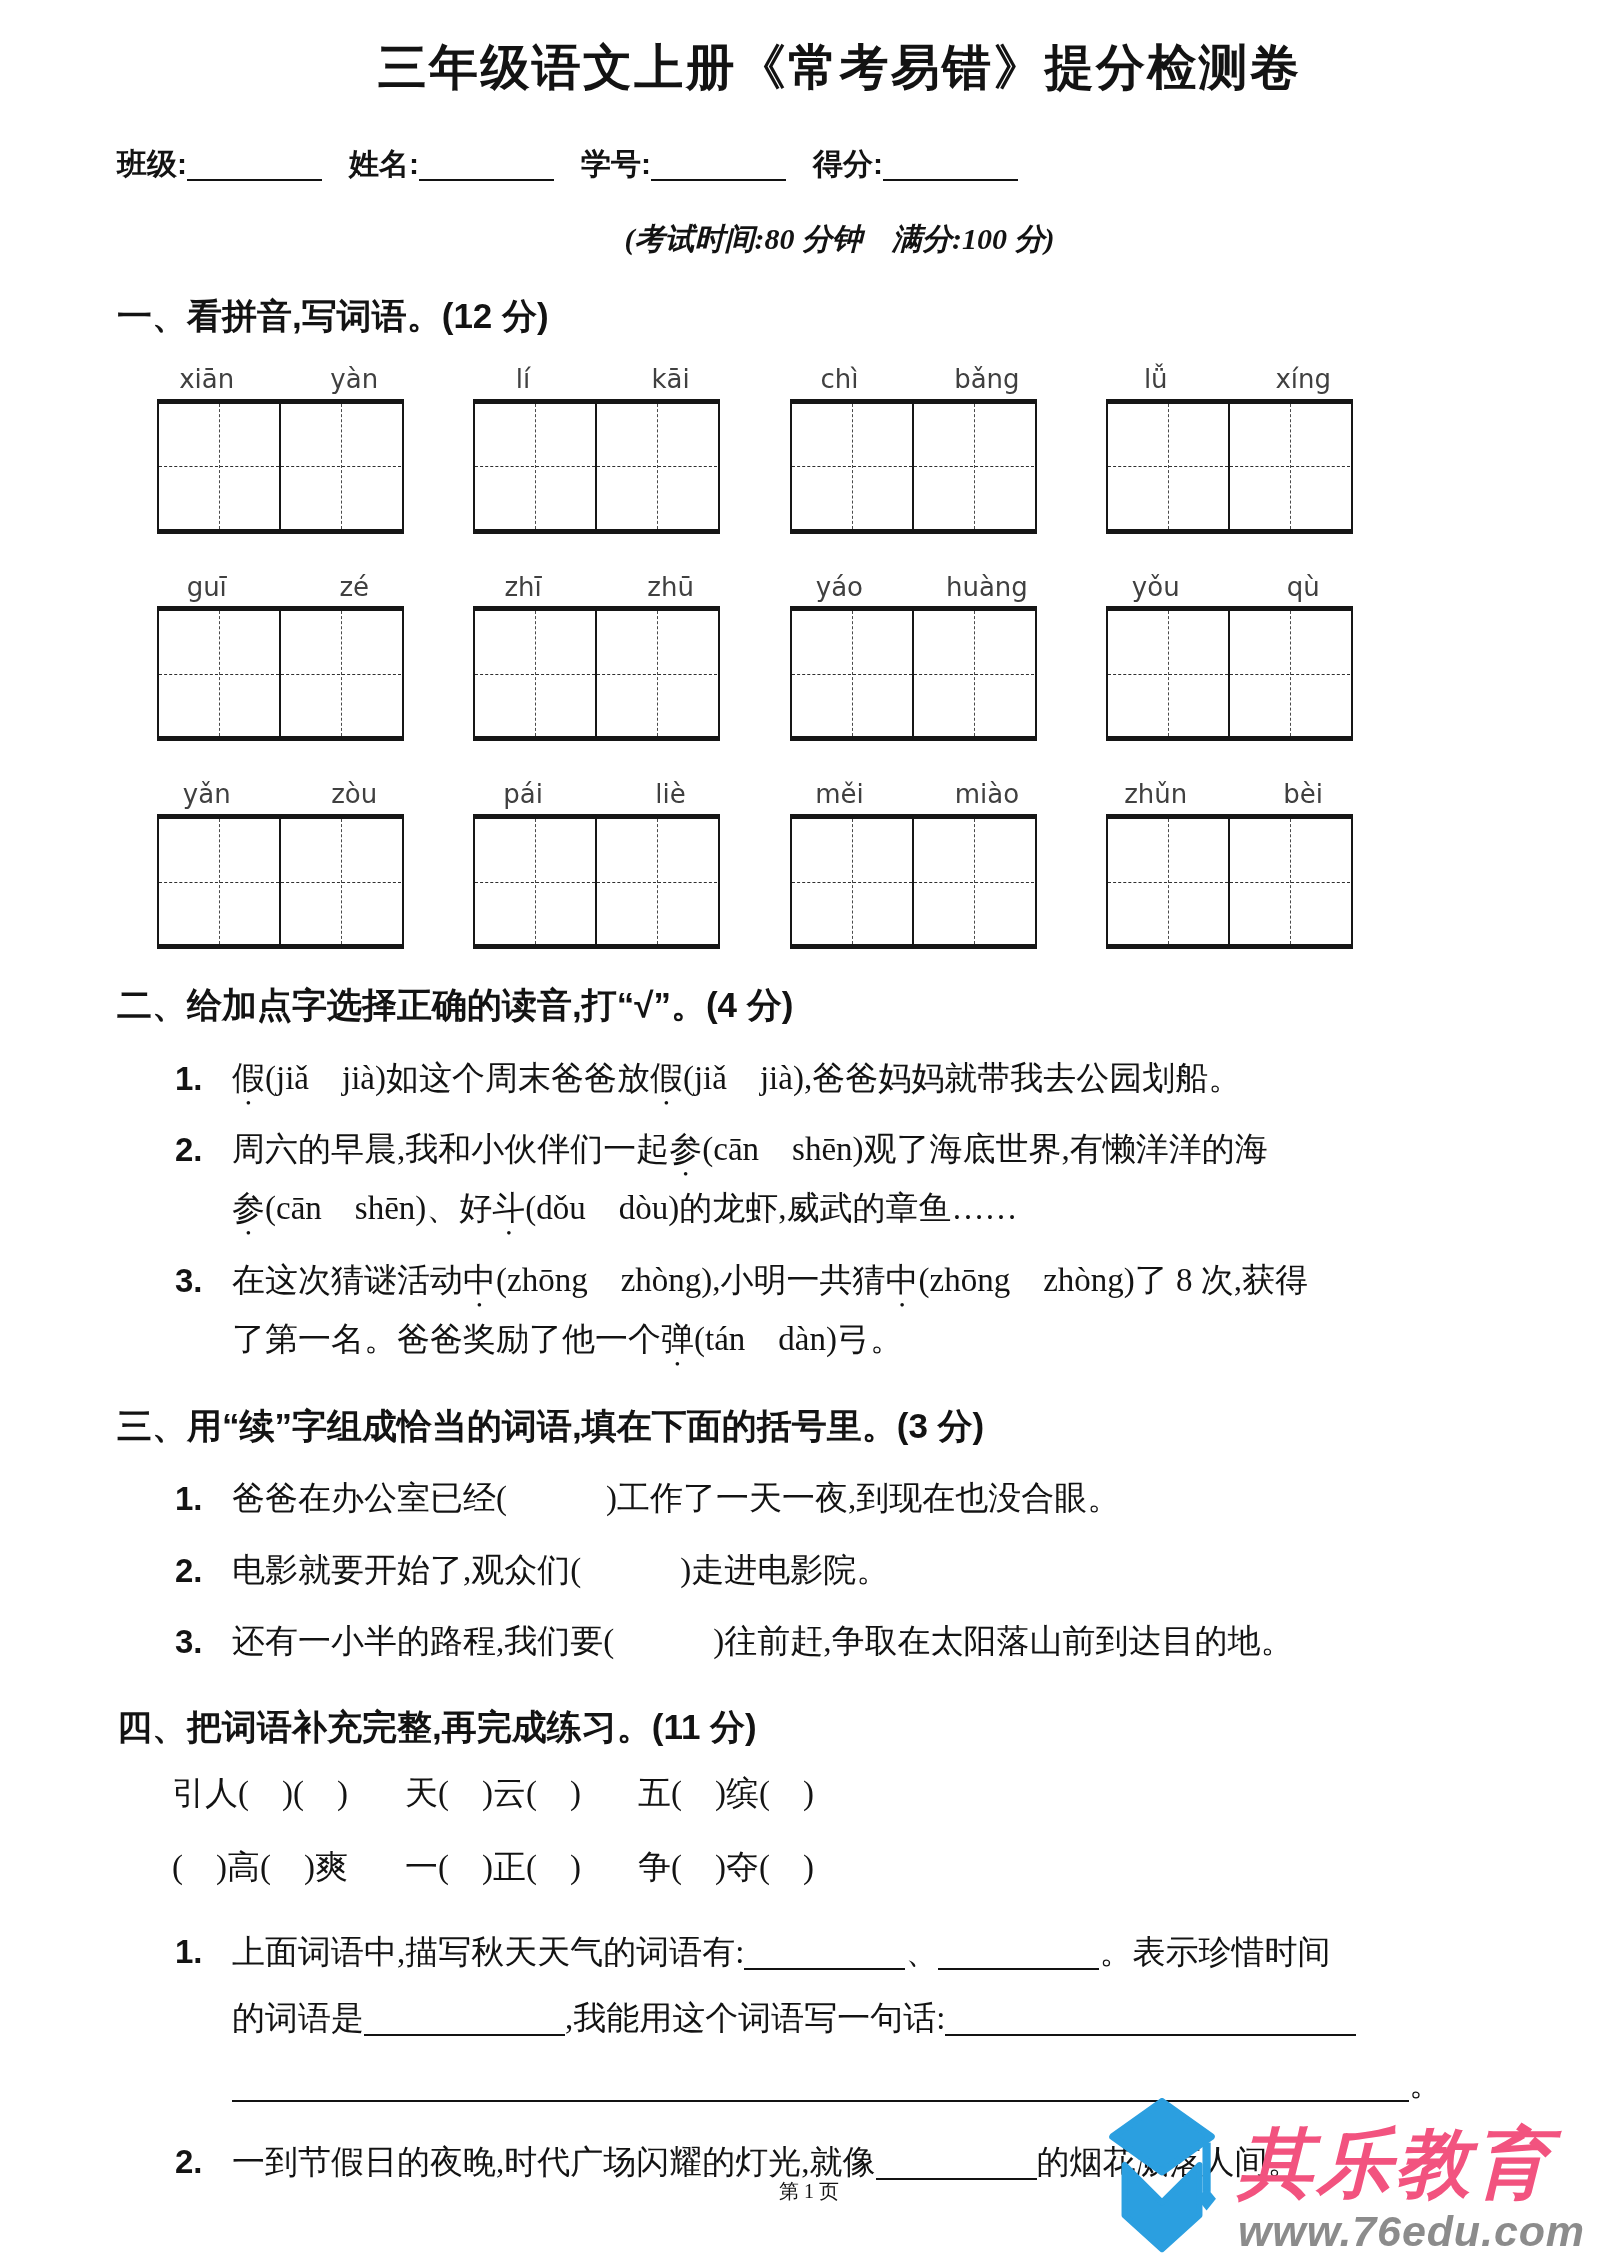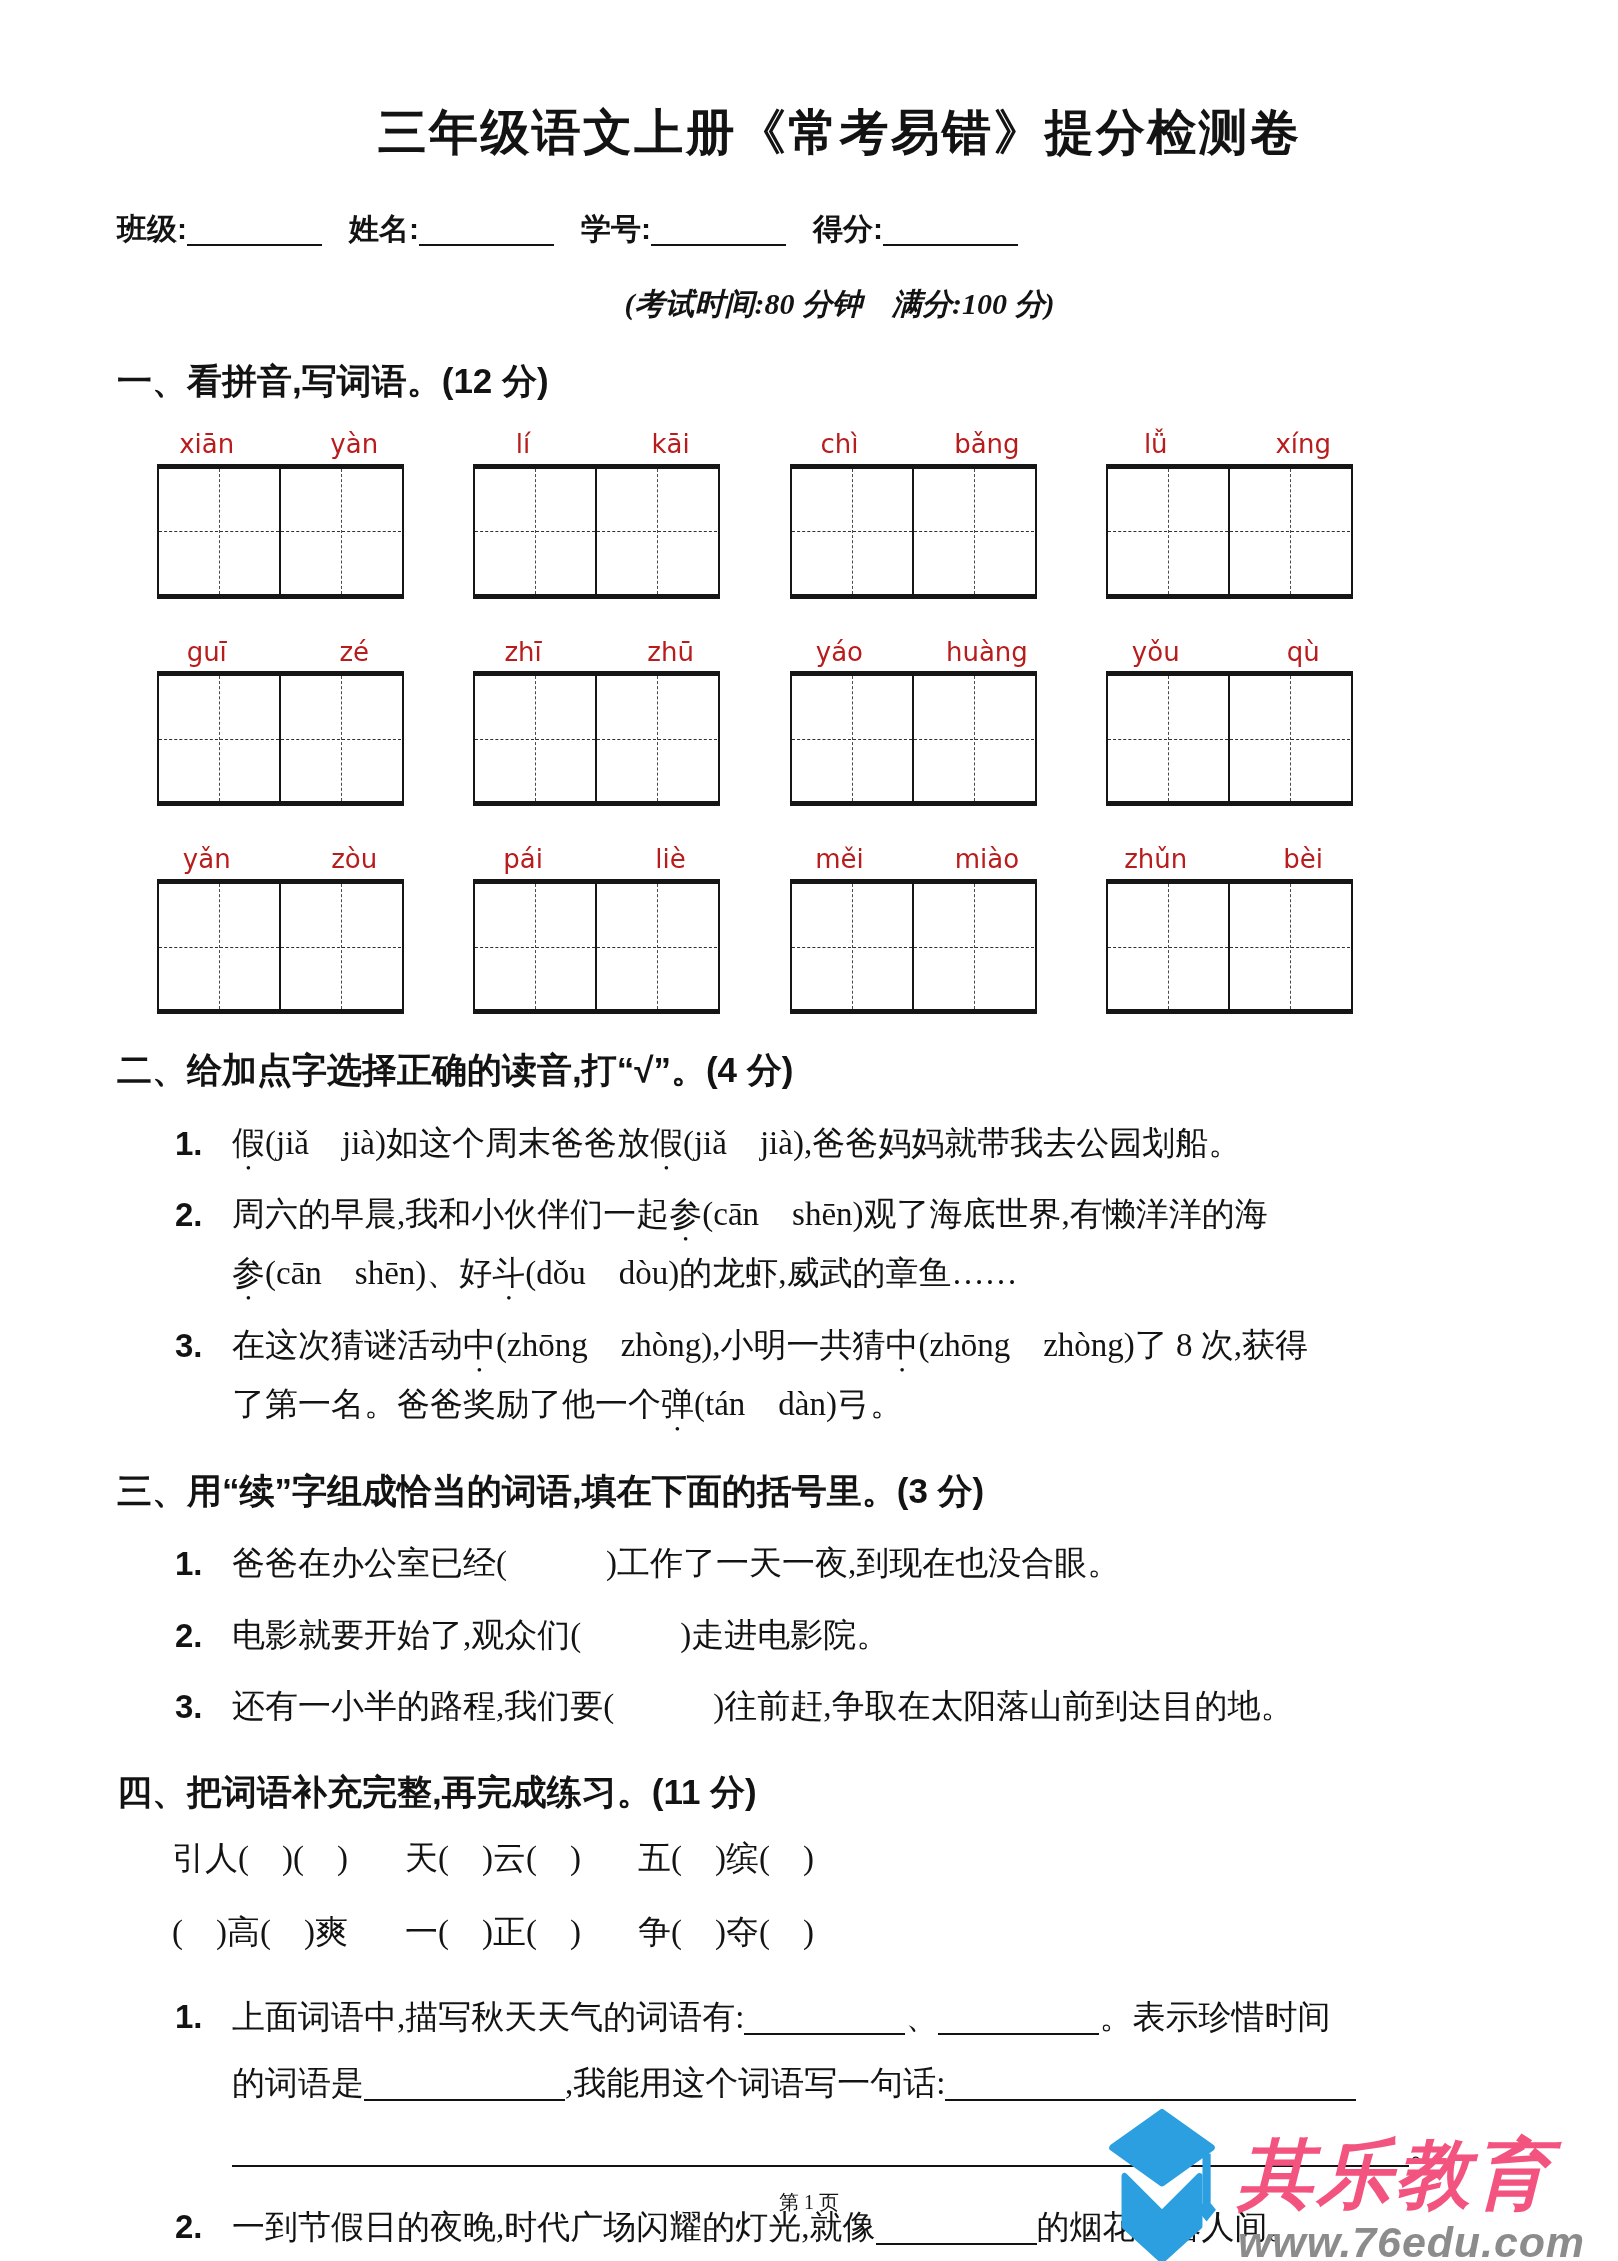--- a/index.html
+++ b/index.html
@@ -1,18 +1,18 @@
 <!DOCTYPE html>
 <html style="font-size:7.5px"><head>
 <meta charset="utf-8">
 <style>
   html,body{margin:0;padding:0;background:#888;}
   .page{position:relative;width:1618px;min-height:2261px;background:#ffffff;
         font-family:"Liberation Serif","DejaVu Serif",serif;color:#131313;overflow:hidden;}
-  .content{padding:64px 56px 0 117px;margin-top:36px;}
+  .content{padding:35px 56px 0 117px;}
 
   
   .title{text-align:center;font-size:49px;font-weight:700;letter-spacing:2.3px;
          font-family:"Liberation Serif","DejaVu Serif",serif;}
   .info-row{display:flex;justify-content:flex-start;gap:27px;margin-top:43px;
             font-size:30px;font-weight:700;font-family:"Liberation Sans","DejaVu Sans",sans-serif;}
   .info-field{white-space:nowrap;}
   .exam-meta{text-align:center;font-size:30px;font-style:italic;font-weight:600;margin-top:34px;}
 
   
@@ -21,21 +21,21 @@
 
   
   .sec-head{font-size:35px;font-weight:700;margin:33px 0 19.6px 0;
             font-family:"Liberation Sans","DejaVu Sans",sans-serif;}
 
   
   .pin-rows{margin:24px 0 4.7px 40px;width:1196px;display:flex;flex-direction:column;gap:38px;}
   .pin-row{display:flex;justify-content:space-between;}
   .pin-group{width:247px;}
   .pin-labels{display:flex;margin-bottom:4.7px;font-family:"DejaVu Sans","Liberation Sans",sans-serif;
-              font-size:26px;color:#b91c1c;gap:48px;}
+              font-size:26px;color:#404040;gap:48px;}
   .pin-labels span{flex:1;text-align:center;}
   .pin-grid{display:flex;border:2.3px solid #161616;border-top-width:5.1px;border-bottom-width:5.1px;}
   .pin-cell{position:relative;width:120px;height:125px;background:#fff;}
   .pin-cell + .pin-cell{border-left:2.3px solid #161616;}
   .pin-cell::before{content:"";position:absolute;left:50%;top:0;bottom:0;border-left:1.4px dashed #4a4a4a;}
   .pin-cell::after{content:"";position:absolute;top:50%;left:0;right:0;border-top:1.9px dashed #303030;}
 
   
   .items{margin-left:58px;}
   .item{position:relative;padding-left:57px;font-size:33px;line-height:1.8;margin-bottom:12px;}

